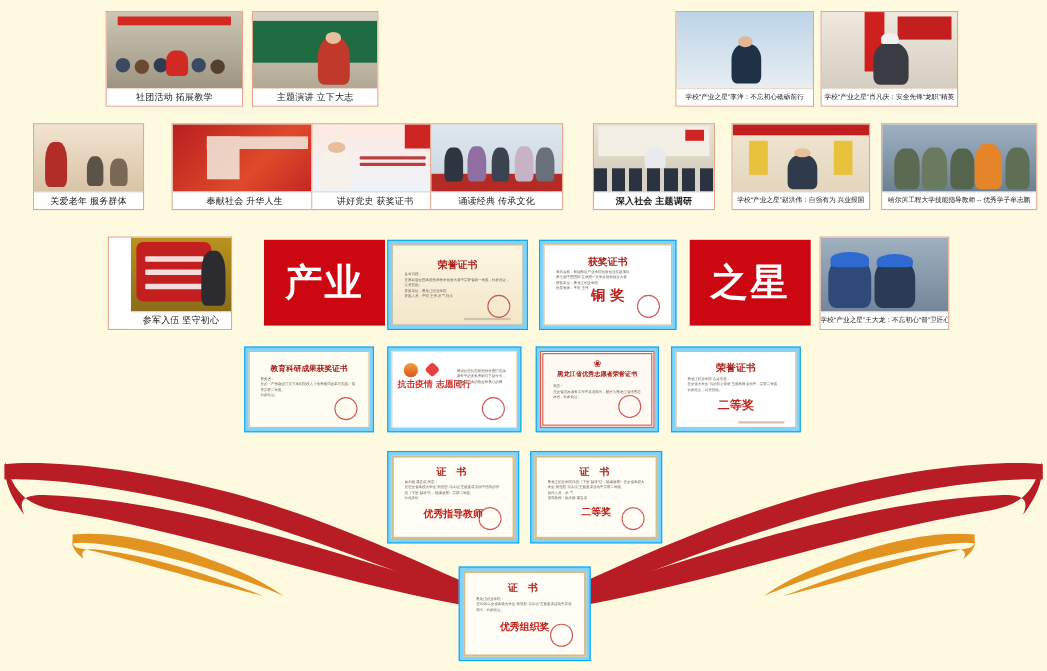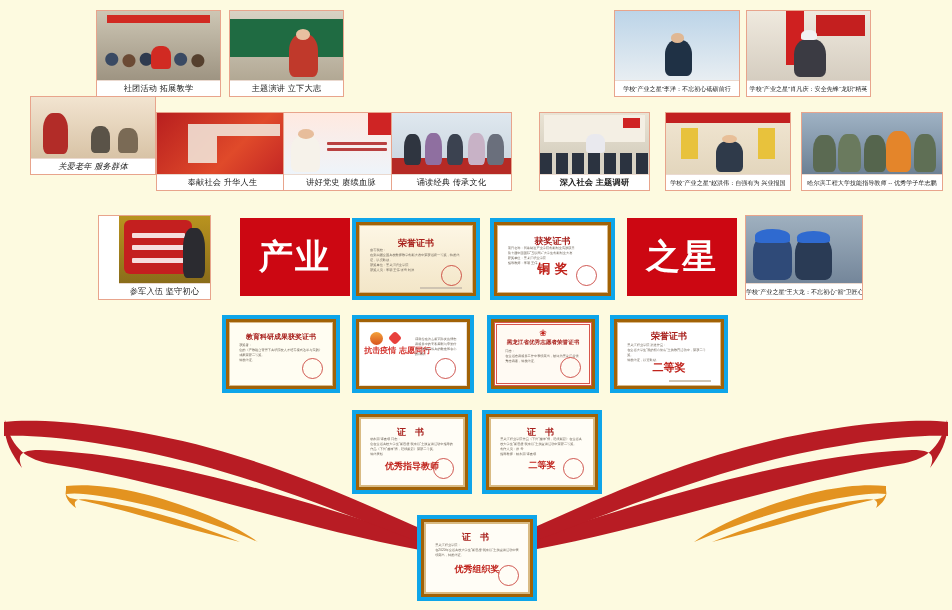--- a/index.html
+++ b/index.html
@@ -41,22 +41,22 @@
     white-space:nowrap;
     overflow:hidden;
     border-top:1px solid #ead9cf;
   }
   .card .cap.tiny{font-size:6.1px;letter-spacing:0;}
 
   
   .cert{
     position:absolute;
     box-sizing:border-box;
-    border:4px solid #0ea5e9;
-    background:#a16207;
+    border:1px solid #0ea5e9;
+    background:#7dd3fc;
     z-index:3;
     overflow:hidden;
   }
   .cert .inner{
     position:absolute;inset:3px;
     border:1px solid #d9b98a;
     background:#fffef8;
     overflow:hidden;
   }
   .cert .ctitle{
@@ -184,21 +184,21 @@
     <div class="pic">
       <div class="ph" style="background:linear-gradient(#efe9de,#d5cdc0);"></div>
       <div style="position:absolute;left:32%;top:0;width:14%;height:78%;background:#cf2020;"></div>
       <div style="position:absolute;left:56%;top:6%;width:40%;height:30%;background:#c41f1f;"></div>
       <div class="person" style="left:38%;top:40%;width:26%;height:56%;background:#3b3b43;"></div>
       <div class="person" style="left:44%;top:28%;width:13%;height:14%;background:#f1f1f1;border-radius:50% 50% 20% 20%;"></div>
     </div>
     <div class="cap tiny">学校“产业之星”肖凡庆：安全先锋“龙职”精英</div>
   </div>
 
-  <div class="card" style="left:30px;top:96px;width:126px;height:79px;font-style:italic;">
+  <div class="card" style="left:30px;top:112px;width:101px;height:79px;">
     <div class="pic">
       <div class="ph warm"></div>
       <div class="person" style="left:10%;top:26%;width:20%;height:68%;background:#b22c28;"></div>
       <div class="person" style="left:48%;top:48%;width:16%;height:44%;background:#5a5348;"></div>
       <div class="person" style="left:70%;top:50%;width:16%;height:42%;background:#7a6a55;"></div>
     </div>
     <div class="cap">关爱老年 服务群体</div>
   </div>
 
   <div class="card" style="left:156px;top:112px;width:133px;height:79px;">
@@ -215,21 +215,21 @@
 
   <div class="card" style="left:283px;top:112px;width:116px;height:79px;">
     <div class="pic">
       <div class="ph" style="background:linear-gradient(#ffe9e0,#eef4fa);"></div>
       <div style="position:absolute;right:0;top:0;width:26%;height:36%;background:#cf2424;"></div>
       <div class="person" style="left:6%;top:36%;width:26%;height:60%;background:#f6f2ea;"></div>
       <div class="person" style="left:12%;top:26%;width:14%;height:16%;background:#e7bd9b;border-radius:50%;"></div>
       <div class="txtline" style="left:38%;top:48%;width:52%;background:rgba(170,20,20,.8);height:3px;"></div>
       <div class="txtline" style="left:38%;top:58%;width:52%;background:rgba(170,20,20,.8);height:3px;"></div>
     </div>
-    <div class="cap">讲好党史 赓续血脉</div>
+    <div class="cap">讲好党史 获奖证书</div>
   </div>
 
   <div class="card" style="left:391px;top:112px;width:121px;height:79px;">
     <div class="pic">
       <div class="ph" style="background:linear-gradient(#dfe8ef,#c7d2dc);"></div>
       <div style="position:absolute;left:0;bottom:0;width:100%;height:26%;background:#b52a25;"></div>
       <div class="person" style="left:10%;top:34%;width:14%;height:52%;background:#2f3540;"></div>
       <div class="person" style="left:28%;top:32%;width:14%;height:54%;background:#8f6fa0;"></div>
       <div class="person" style="left:46%;top:34%;width:14%;height:52%;background:#3b4250;"></div>
       <div class="person" style="left:64%;top:32%;width:14%;height:54%;background:#c8b2c6;"></div>

